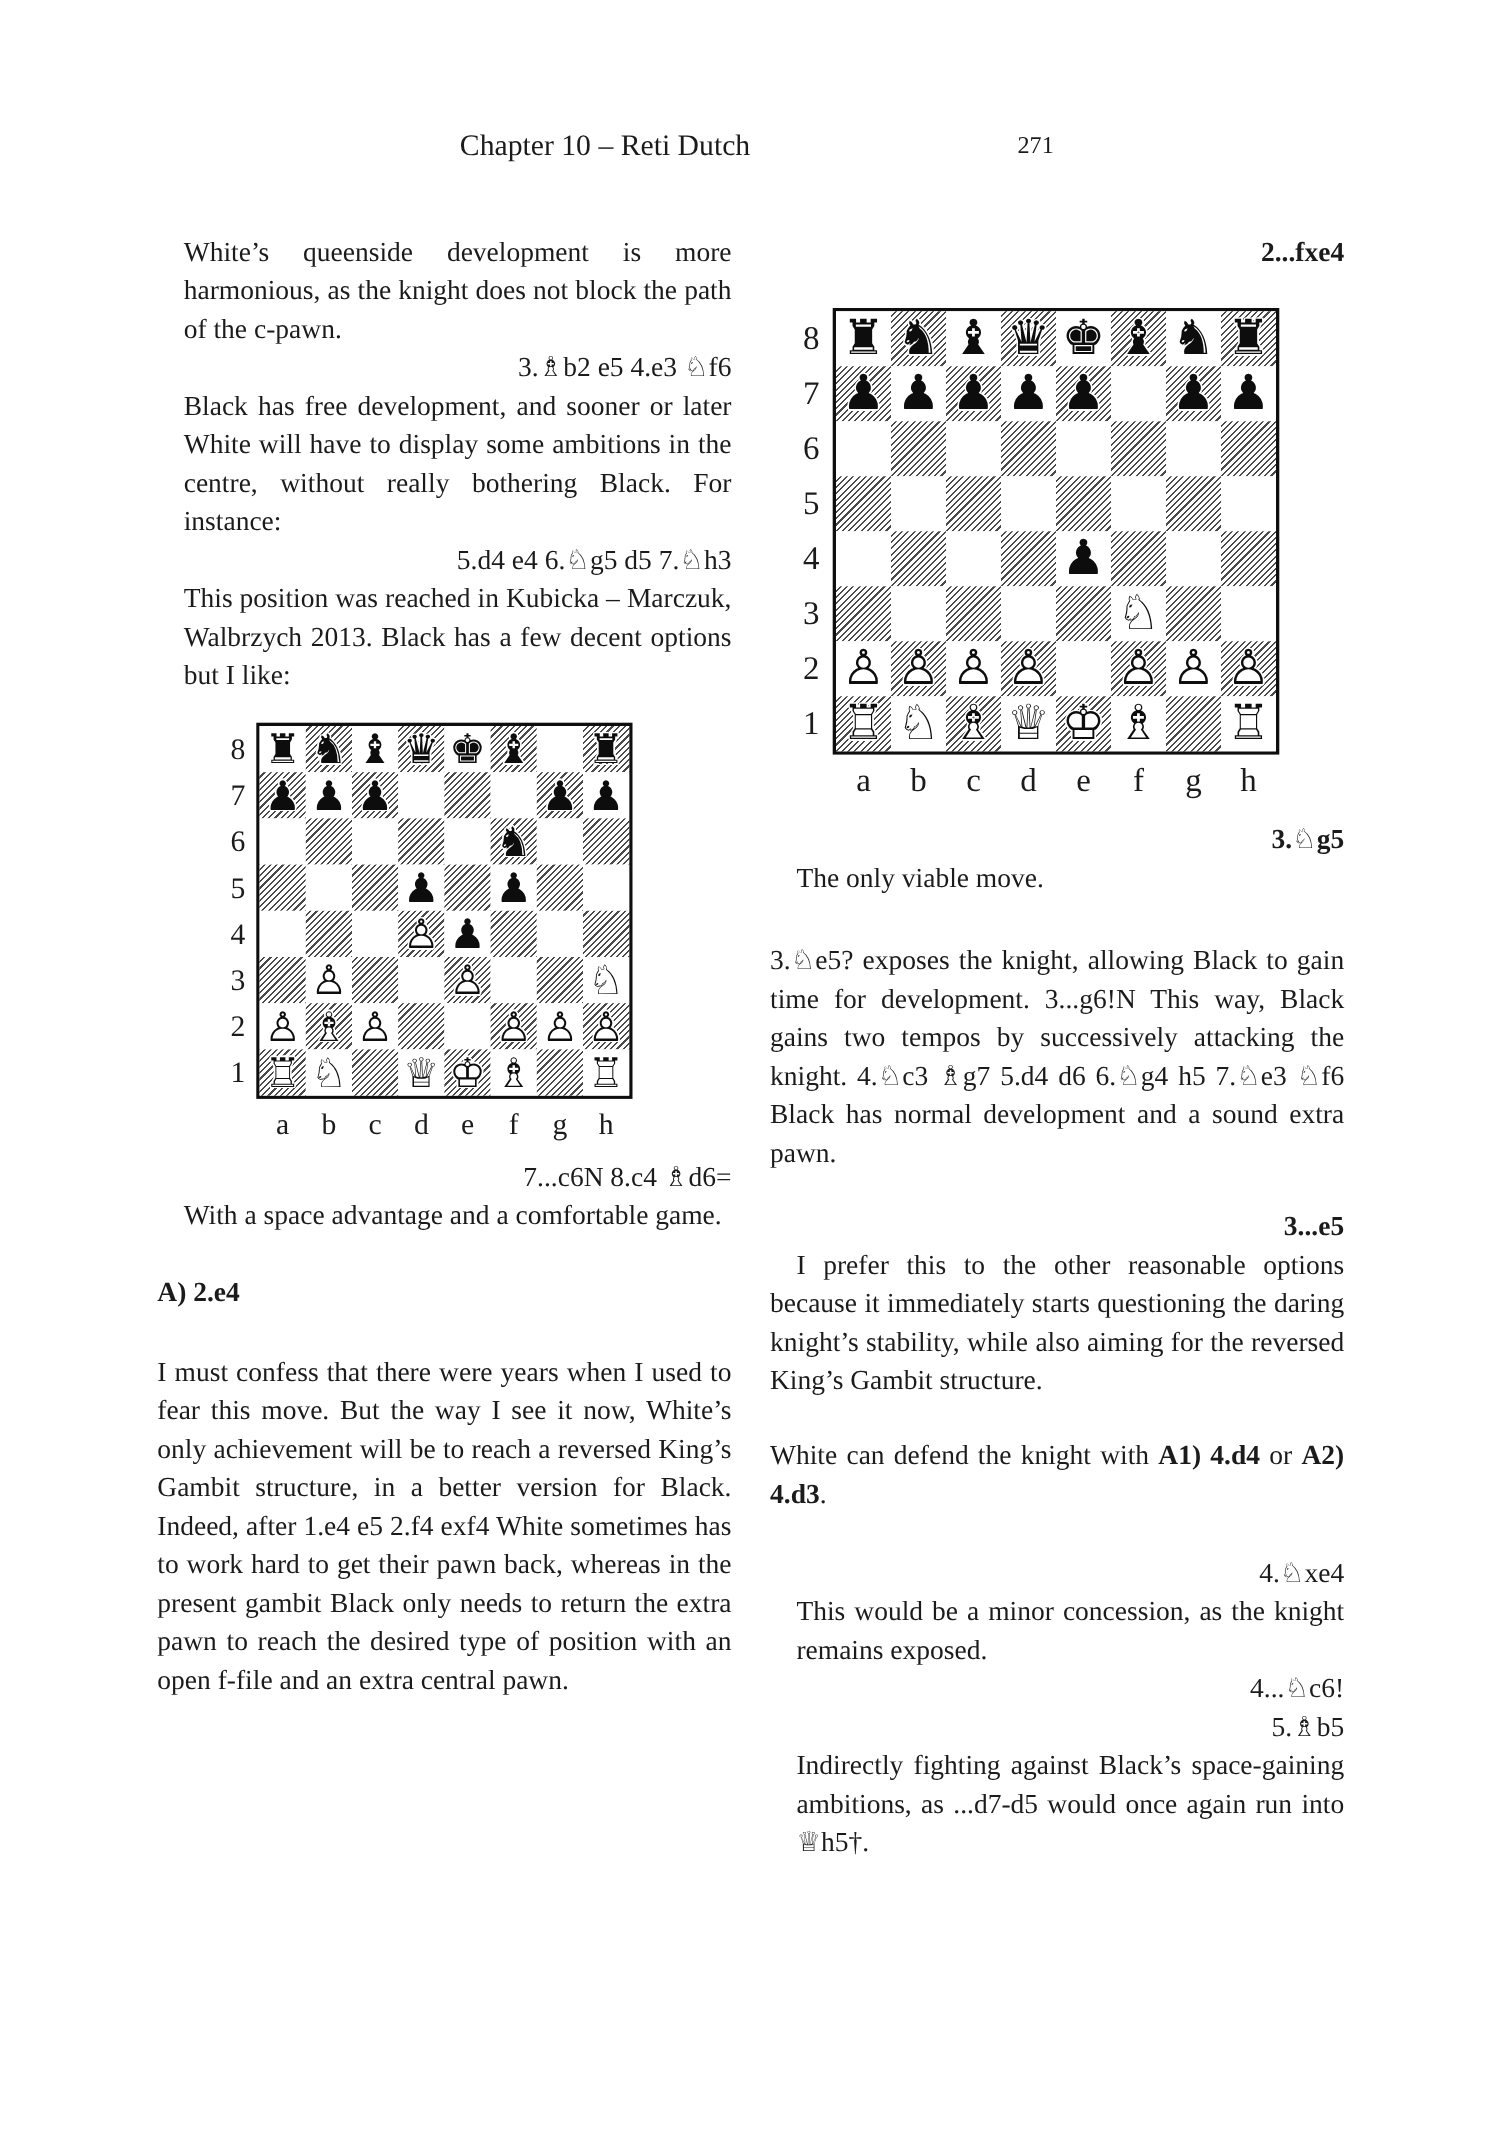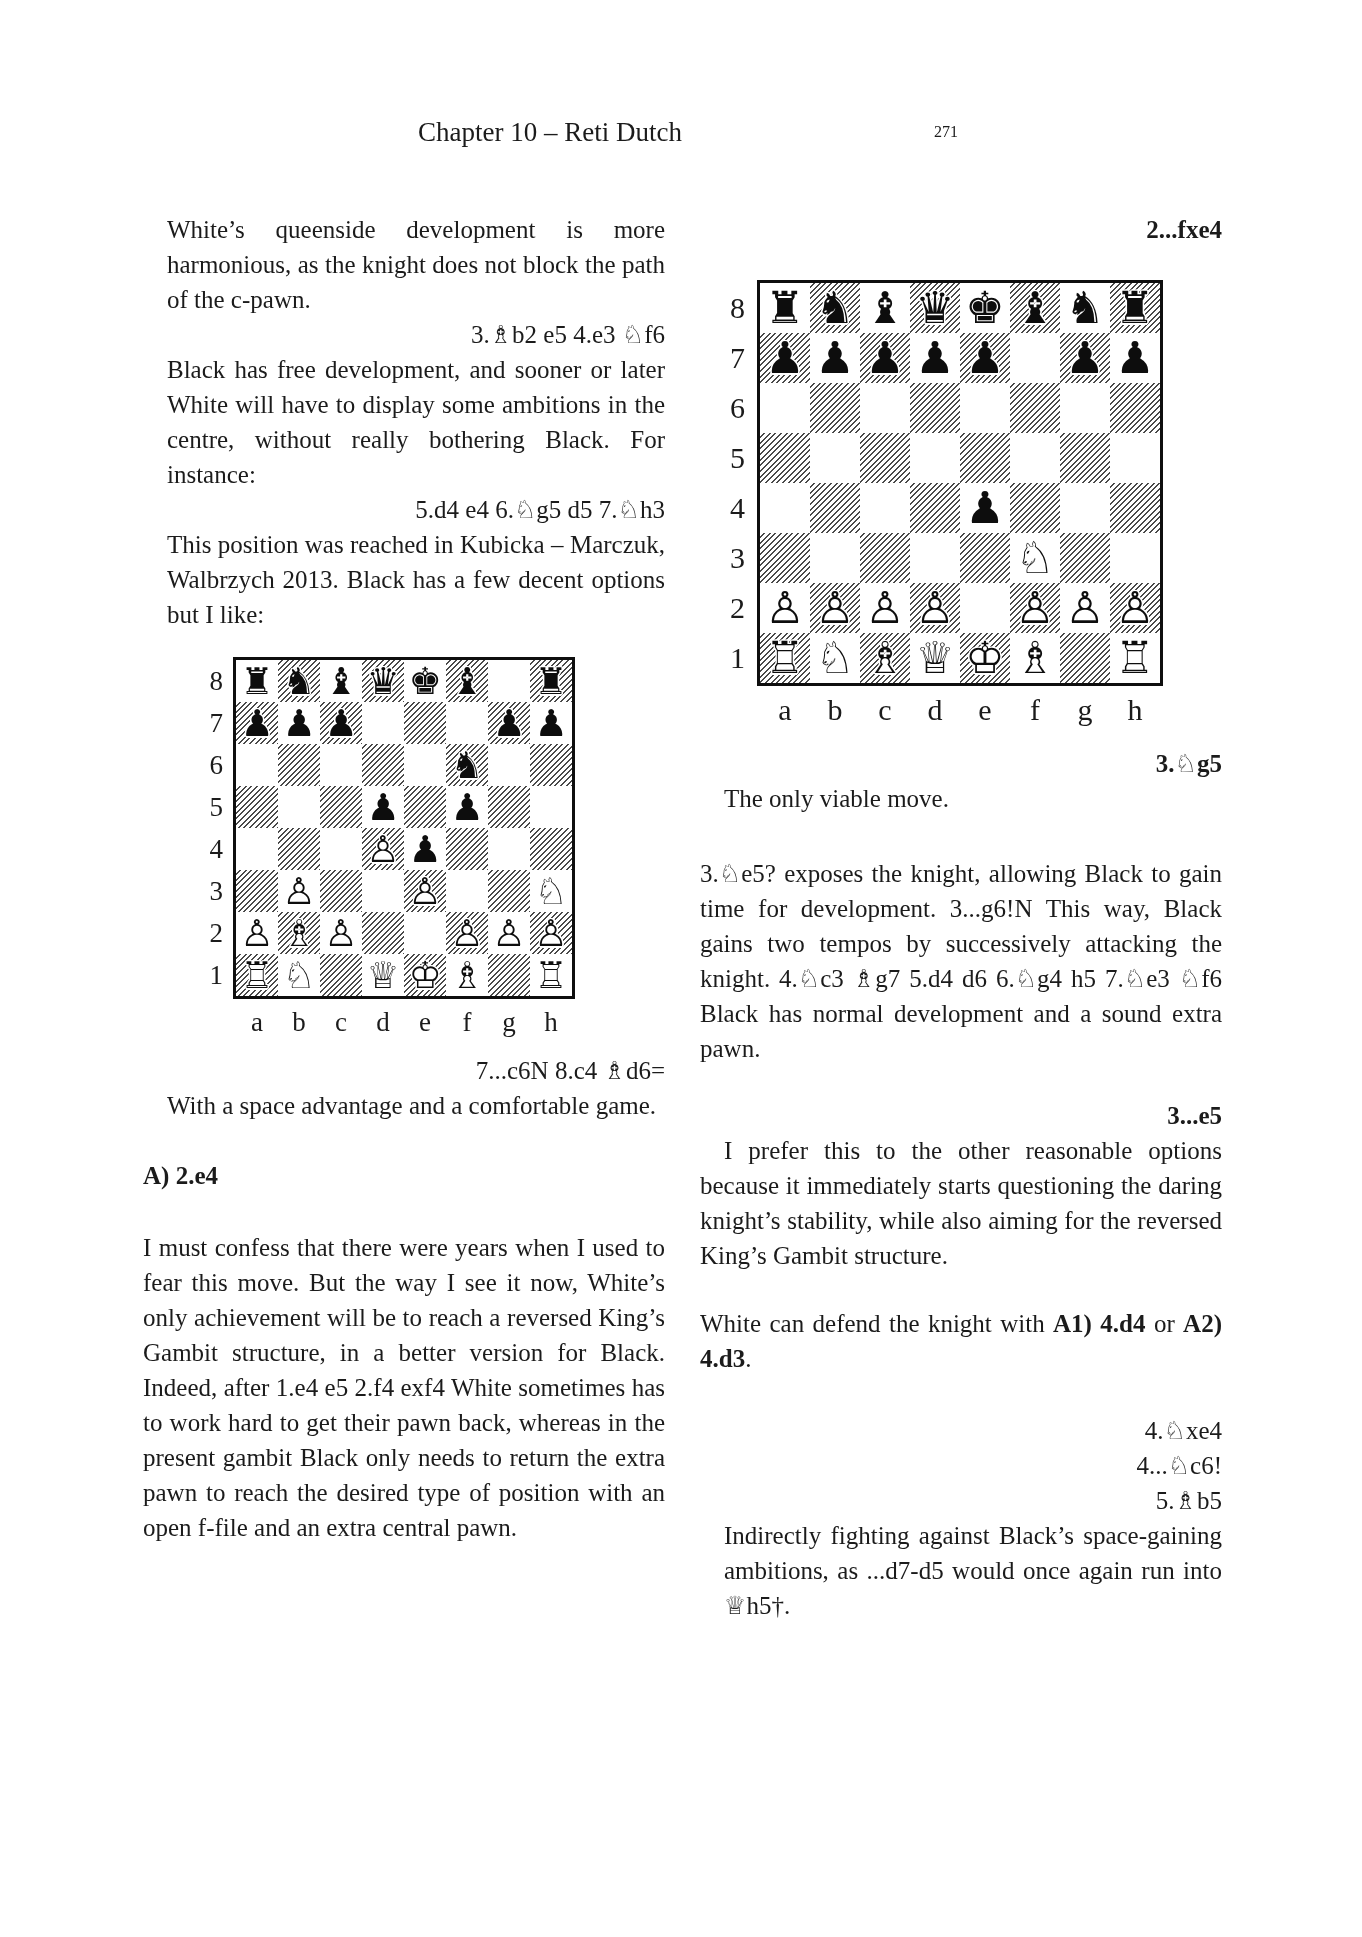--- a/index.html
+++ b/index.html
@@ -5,21 +5,21 @@
   html,body{margin:0;padding:0;}
   body{
     width:1362px;height:1937px;position:relative;
     background:#ffffff;color:#1b1b1b;
     font-family:"Liberation Serif","DejaVu Sans",serif;
     -webkit-font-smoothing:antialiased;
   }
   
   .page-header{position:absolute;top:112px;left:0;width:1100px;height:40px;font-size:27px;line-height:40px;}
   .header-title{position:absolute;left:0;right:0;text-align:center;}
-  .page-number{position:absolute;right:142px;top:0;font-size:16px;}
+  .page-number{position:absolute;right:142px;top:0;font-size:22px;}
   
   .col{position:absolute;top:212px;width:522px;font-size:25px;line-height:35px;text-align:justify;}
   .col-left{left:143px;}
   .col-right{left:700px;}
   .col p{margin:0;}
   .indent-block{padding-left:24px;}
   .indent-first{text-indent:24px;}
   .moveline{text-align:right;}
   .bold{font-weight:bold;}
   .center-heading{text-align:left;font-weight:bold;margin:0;}
@@ -521,16 +521,17 @@
       </div>
   </div>
 
   <p class="moveline bold mt19">3.♘g5</p>
   <p class="indent-block">The only viable move.</p>
   <p class="mt40">3.♘e5? exposes the knight, allowing Black to gain time for development. 3...g6!N This way, Black gains two tempos by successively attacking the knight. 4.♘c3 ♗g7 5.d4 d6 6.♘g4 h5 7.♘e3 ♘f6 Black has normal development and a sound extra pawn.</p>
   <p class="moveline bold mt32">3...e5</p>
   <p class="indent-first">I prefer this to the other reasonable options because it immediately starts questioning the daring knight’s stability, while also aiming for the reversed King’s Gambit structure.</p>
   <p class="mt33"><span>White can defend the knight with </span><b>A1) 4.d4</b><span> or </span><b>A2) 4.d3</b><span>.</span></p>
   <p class="moveline mt37">4.♘xe4</p>
+  <p class="indent-block">This would be a minor concession, as the knight remains exposed.</p>
   <p class="moveline">4...♘c6!</p>
   <p class="moveline">5.♗b5</p>
   <p class="indent-block">Indirectly fighting against Black’s space-gaining ambitions, as ...d7-d5 would once again run into ♕h5†.</p>
 </div>
 
 </body></html>

